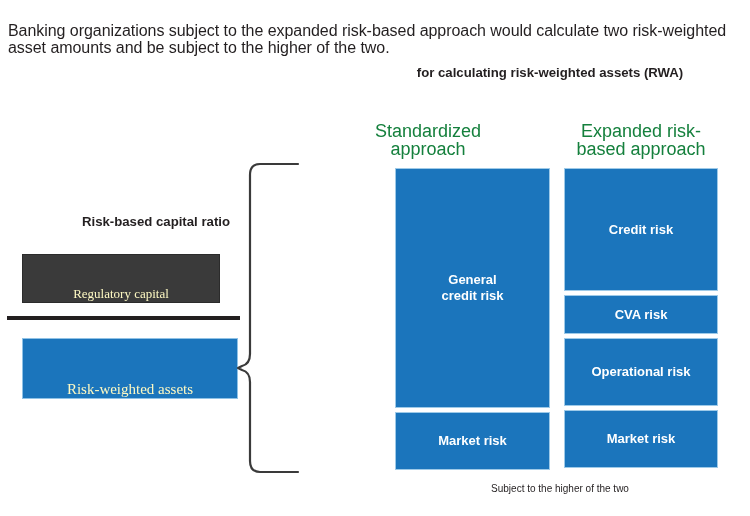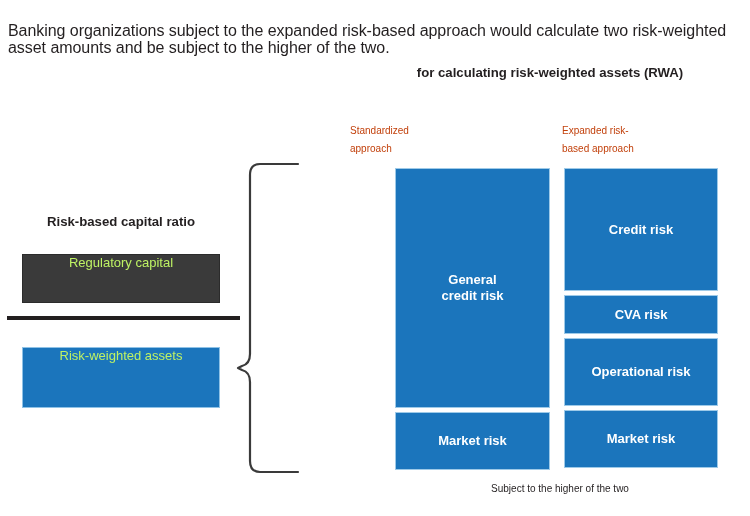--- a/index.html
+++ b/index.html
@@ -40,64 +40,66 @@
     text-align: center;
     font-size: 13.2px;
     font-weight: bold;
     line-height: 19px;
     color: #231f20;
   }
 
   
   .col-caption {
     position: absolute;
-    font-size: 10px;
+    text-align: center;
+    font-size: 18px;
     line-height: 18px;
-    color: #c2410c;
+    color: #15803d;
   }
   #cap-standardized { left: 350px; top: 122px; width: 156px; }
   #cap-expanded     { left: 562px; top: 122px; width: 158px; }
 
   
   .ratio-title {
     position: absolute;
     left: 12px;
     top: 214px;
     width: 218px;
-    text-align: center;
+    text-align: right;
     font-size: 13.2px;
     font-weight: bold;
     color: #231f20;
   }
   .box {
     position: absolute;
     box-sizing: border-box;
     display: flex;
-    align-items: flex-start;
+    align-items: flex-end;
     justify-content: center;
     text-align: center;
-    color: #bef264;
+    color: #fef9c3;
+    font-family: Liberation Serif, serif;
   }
   #box-regulatory-capital {
     left: 22px;
     top: 254px;
     width: 198px;
     height: 49px;
     background: #3a3a3a;
     border: 1px solid #2b2b2b;
     font-size: 13px;
   }
   #box-risk-weighted-assets {
     left: 22px;
-    top: 347px;
-    width: 198px;
+    top: 338px;
+    width: 216px;
     height: 61px;
     background: #1b75bc;
     border: 1px solid #8fc2e6;
-    font-size: 13px;
+    font-size: 15px;
   }
   #ratio-divider {
     position: absolute;
     left: 7px;
     top: 316px;
     width: 233px;
     height: 3px;
     background: #231f20;
     border-top: 1px solid #231f20;
   }

